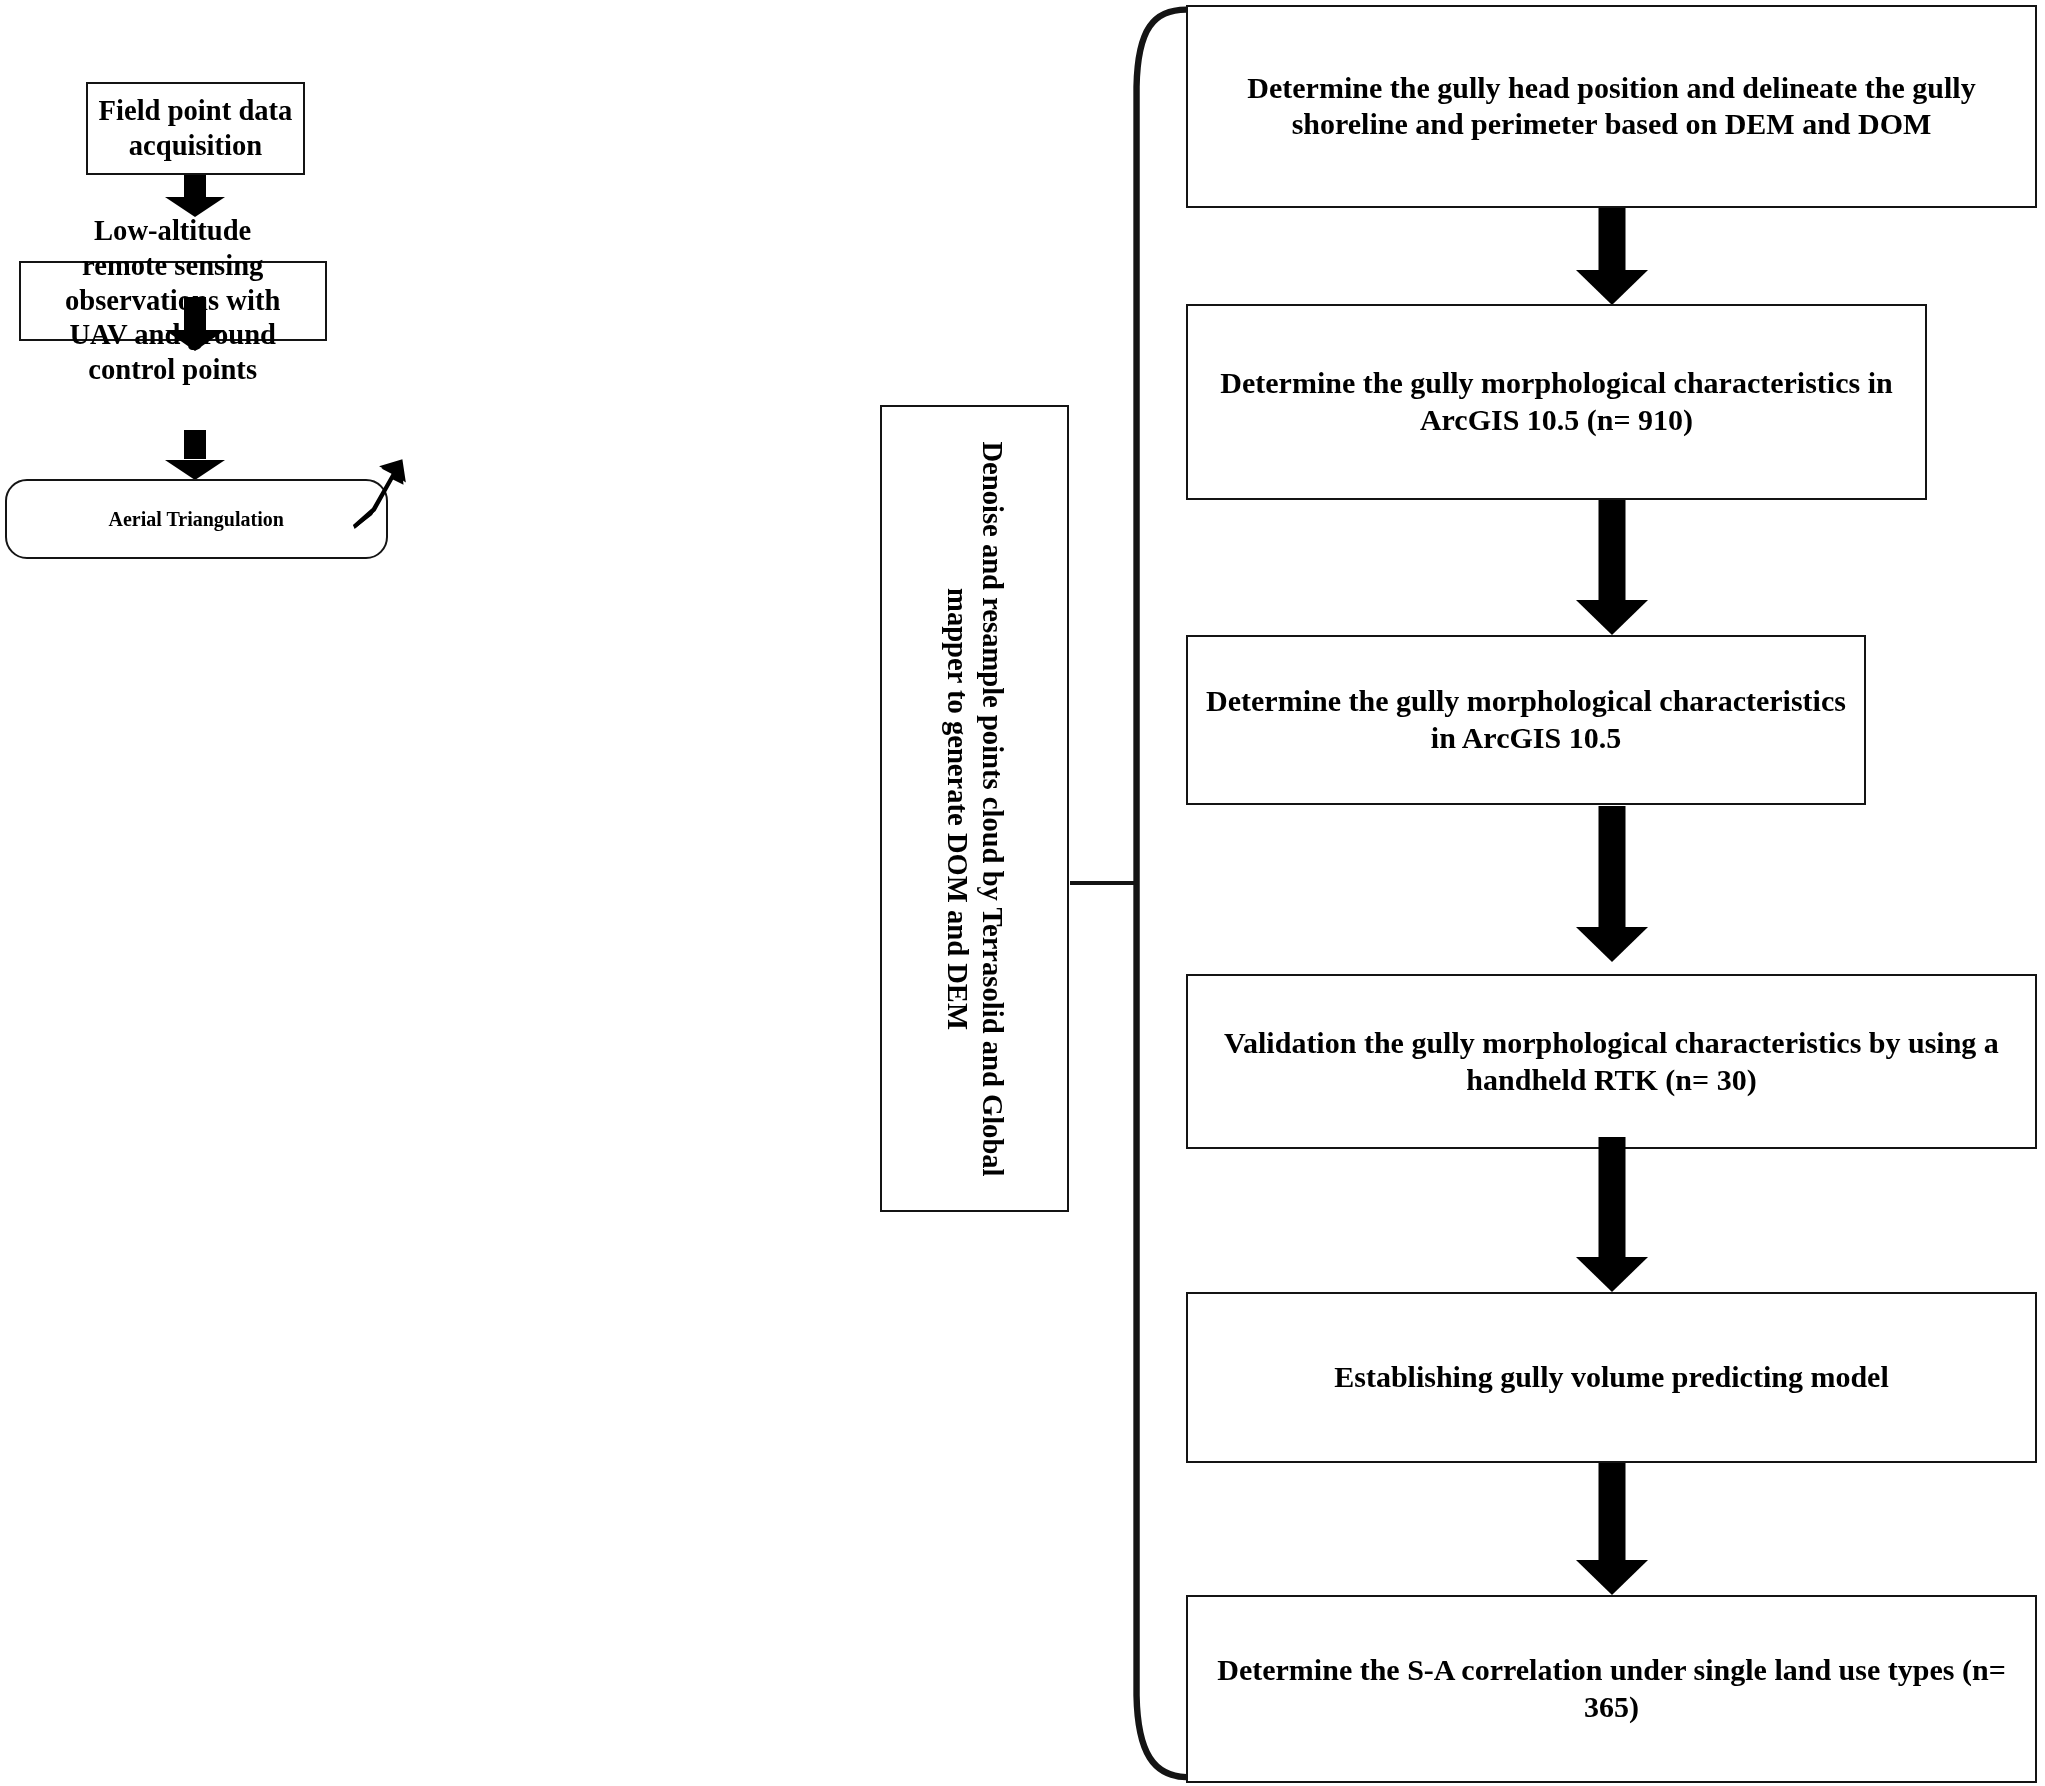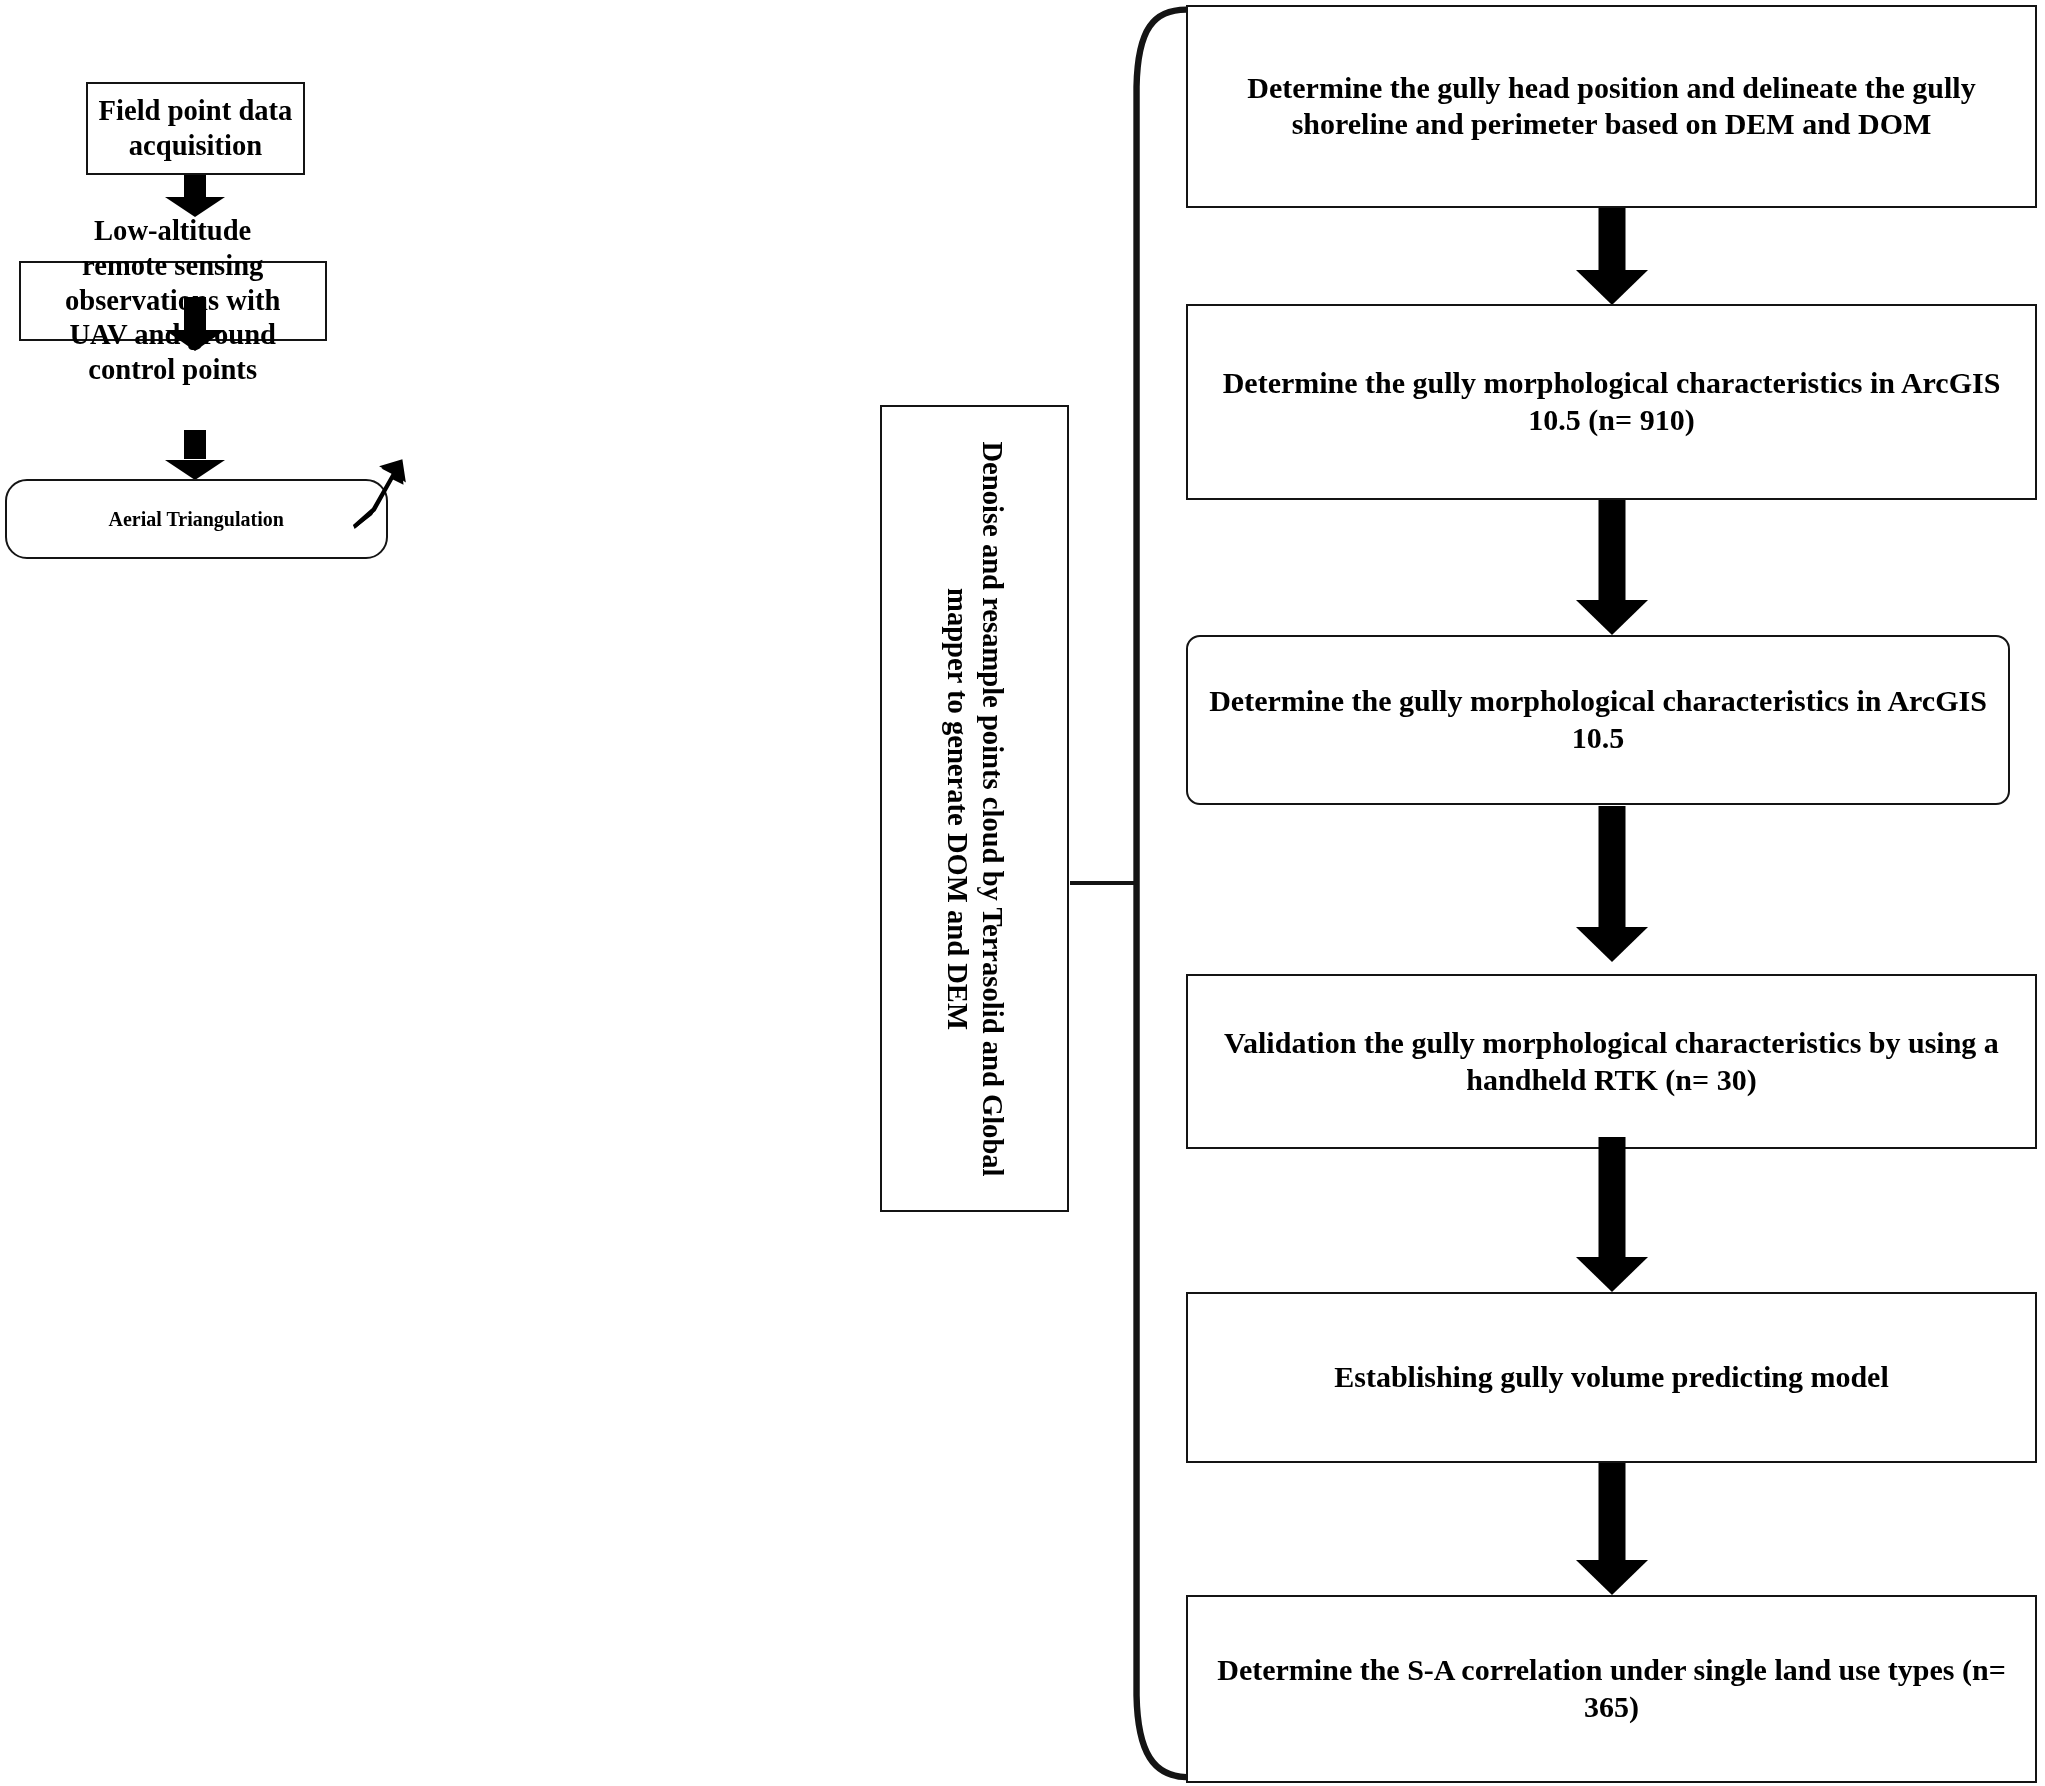--- a/index.html
+++ b/index.html
@@ -138,30 +138,30 @@
 
   <div class="box" style="left:1186px; top:4.7px; width:851px; height:203px; font-size:30px;">
     <span class="box-text">Determine the gully head position and delineate the gully shoreline and perimeter based on DEM and DOM</span>
   </div>
 
   <div class="arrow-down" style="left:1574px; top:208px; width:76px; height:97px;">
     <div class="shaft" style="width:27px; height:62px;"></div>
     <div class="head" style="border-left-width:36px; border-right-width:36px; border-top-width:35px;"></div>
   </div>
 
-  <div class="box" style="left:1186px; top:304px; width:851px; height:196px; font-size:30px;">
+  <div class="box" style="left:1186px; top:304px; width:741px; height:196px; font-size:30px;">
     <span class="box-text">Determine the gully morphological characteristics in ArcGIS 10.5 (n= 910)</span>
   </div>
 
   <div class="arrow-down" style="left:1574px; top:500px; width:76px; height:135px;">
     <div class="shaft" style="width:27px; height:100px;"></div>
     <div class="head" style="border-left-width:36px; border-right-width:36px; border-top-width:35px;"></div>
   </div>
 
-  <div class="box" style="left:1186px; top:635px; width:824px; height:170px; font-size:30px;border-radius:14px;">
+  <div class="box" style="left:1186px; top:635px; width:680px; height:170px; font-size:30px;">
     <span class="box-text">Determine the gully morphological characteristics in ArcGIS 10.5</span>
   </div>
 
   <div class="arrow-down" style="left:1574px; top:806px; width:76px; height:156px;">
     <div class="shaft" style="width:27px; height:121px;"></div>
     <div class="head" style="border-left-width:36px; border-right-width:36px; border-top-width:35px;"></div>
   </div>
 
   <div class="box" style="left:1186px; top:962px; width:851px; height:175px; font-size:30px;margin-top:12px;">
     <span class="box-text">Validation the  gully morphological characteristics by using a handheld RTK (n= 30)</span>

